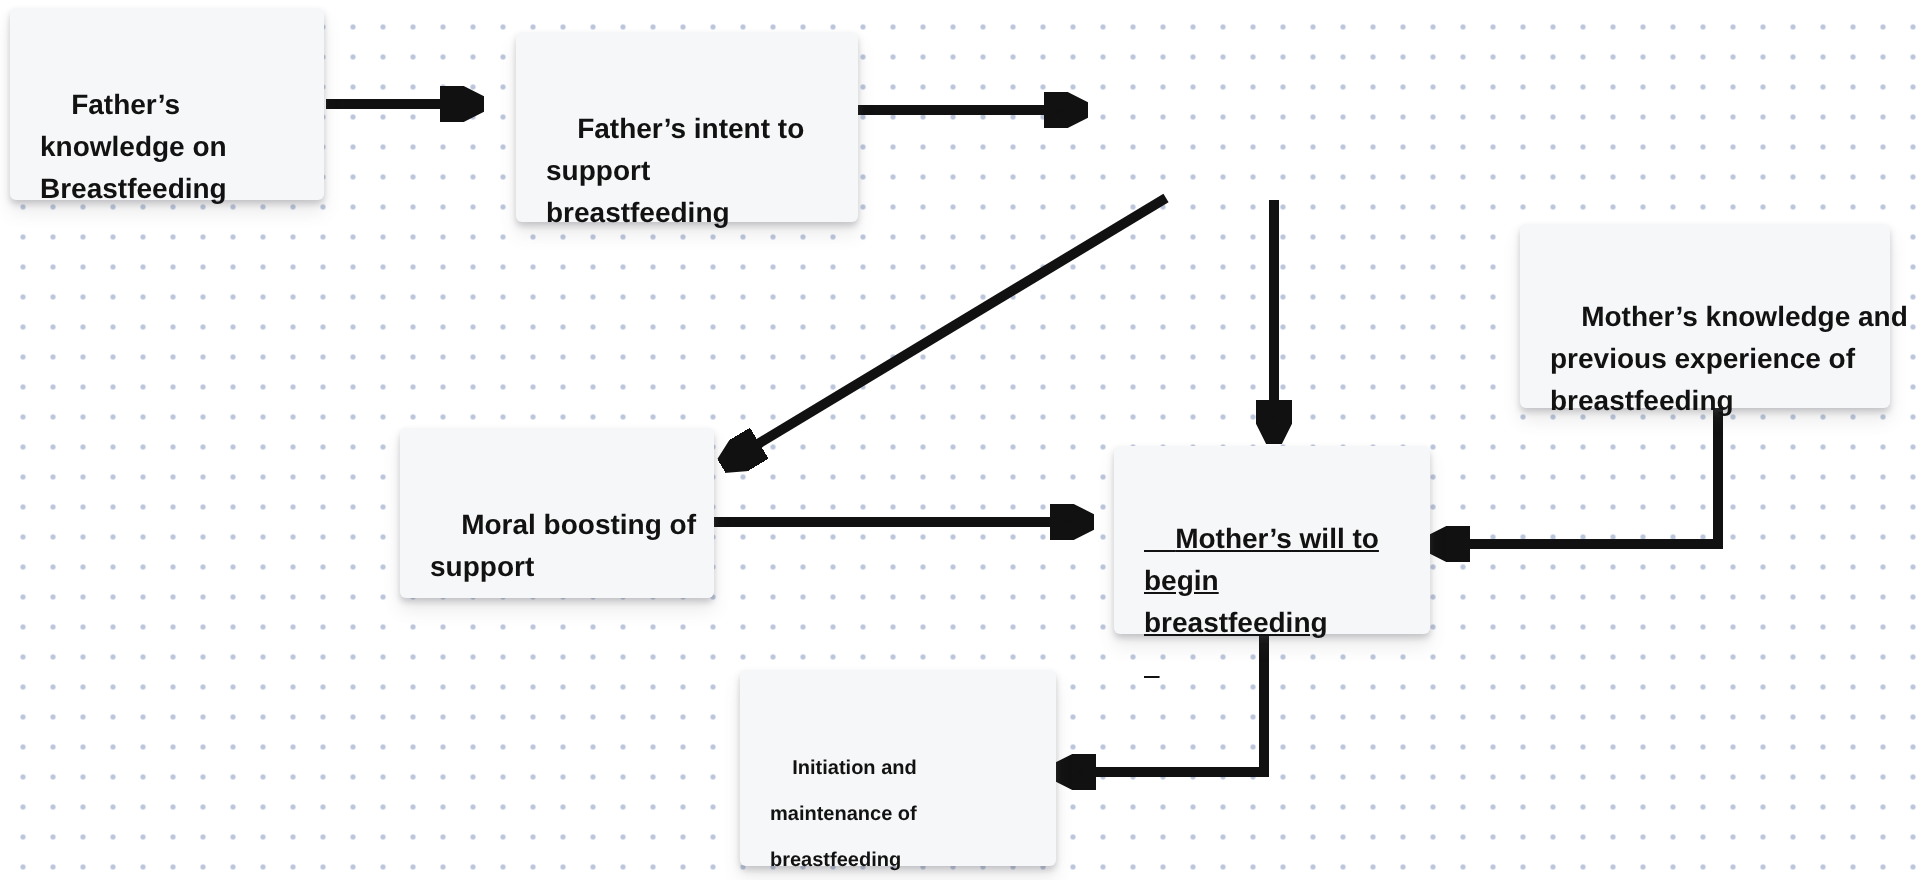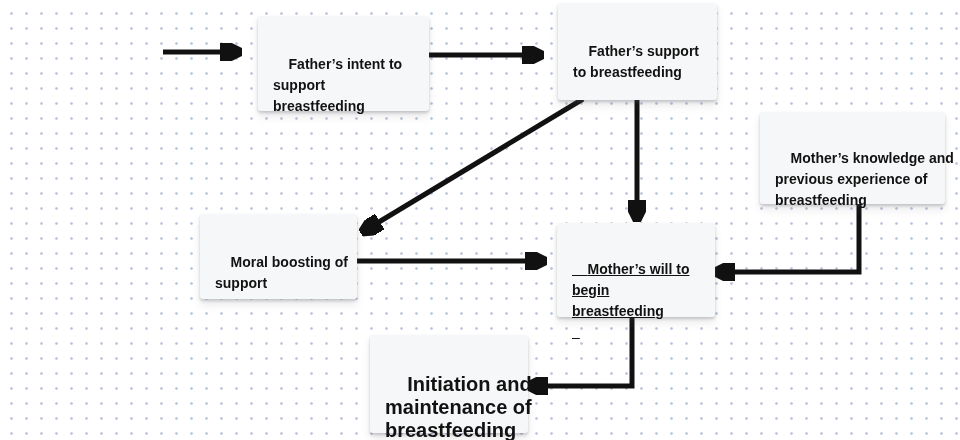--- a/index.html
+++ b/index.html
@@ -40,21 +40,21 @@
     border-radius: 3px;
     box-shadow: 0 2px 3px rgba(90,90,100,0.28), 0 6px 9px rgba(90,90,100,0.12);
     color: #121212;
     font-weight: 700;
     font-size: 14px;
     line-height: 21px;
     padding: 17px 6px 8px 15px;
     white-space: pre;
   }
   .node.big {
-    font-size: 20px;
+    font-size: 10px;
     line-height: 23px;
     padding-top: 15px;
   }
   .node span { white-space: pre; }
 </style>
 </head>
 <body>
 
 <div class="canvas">
 
@@ -66,31 +66,32 @@
     </defs>
     <path d="M163,52 H238" marker-end="url(#arrowhead)"></path>
     <path d="M428,55 H540" marker-end="url(#arrowhead)"></path>
     <path d="M583,99 L364,231" marker-end="url(#arrowhead)"></path>
     <path d="M637,100 V218" marker-end="url(#arrowhead)"></path>
     <path d="M357,261 H543" marker-end="url(#arrowhead)"></path>
     <path d="M859,204 V272 H717" marker-end="url(#arrowhead)"></path>
     <path d="M632,317 V386 H530" marker-end="url(#arrowhead)"></path>
   </svg>
 
+  <div class="node" style="left:5px;   top:4px;   width:157px; height:96px;">
+    <span>Father’s
+knowledge on
+Breastfeeding</span>
+  </div>
 
   <div class="node" style="left:258px; top:16px;   width:171px; height:95px;">
     <span>Father’s intent to
 support
 breastfeeding</span>
   </div>
 
-  <div class="node" style="left:558px; top:3px;   width:159px; height:97px;">
-    <span>Father’s support
-to breastfeeding</span>
-  </div>
 
   <div class="node" style="left:760px; top:112px; width:185px; height:92px; padding-top:15px; padding-right:2px;">
     <span>Mother’s knowledge and
 previous experience of
 breastfeeding</span>
   </div>
 
   <div class="node" style="left:200px; top:214px; width:157px; height:85px;">
     <span>Moral boosting of
 support</span>

